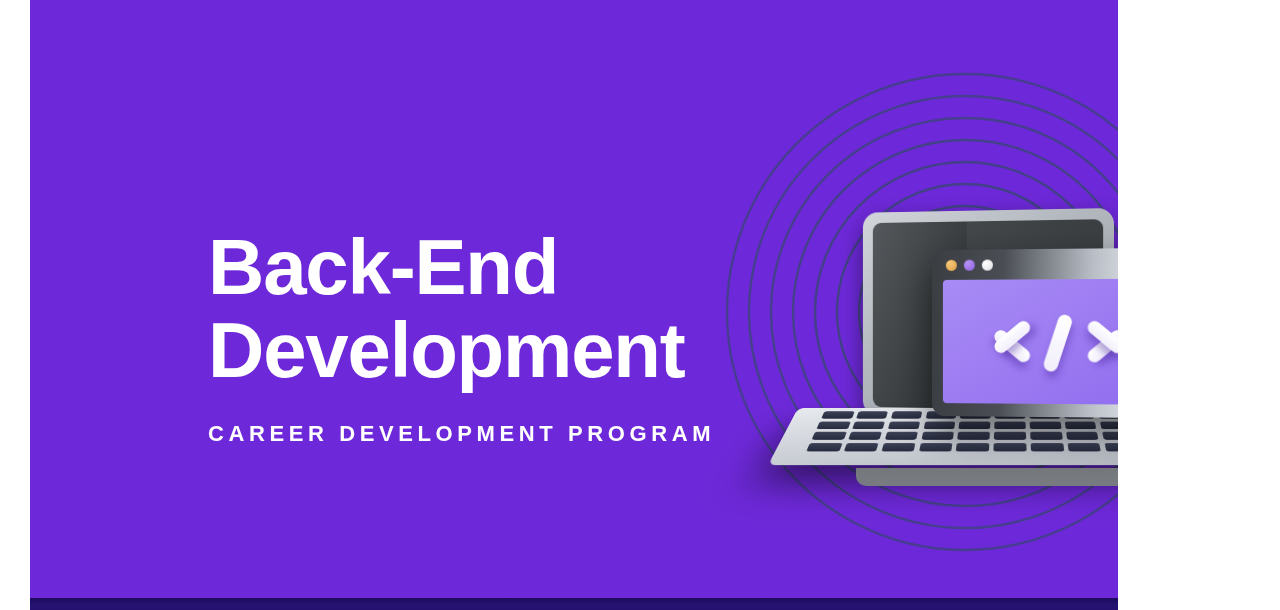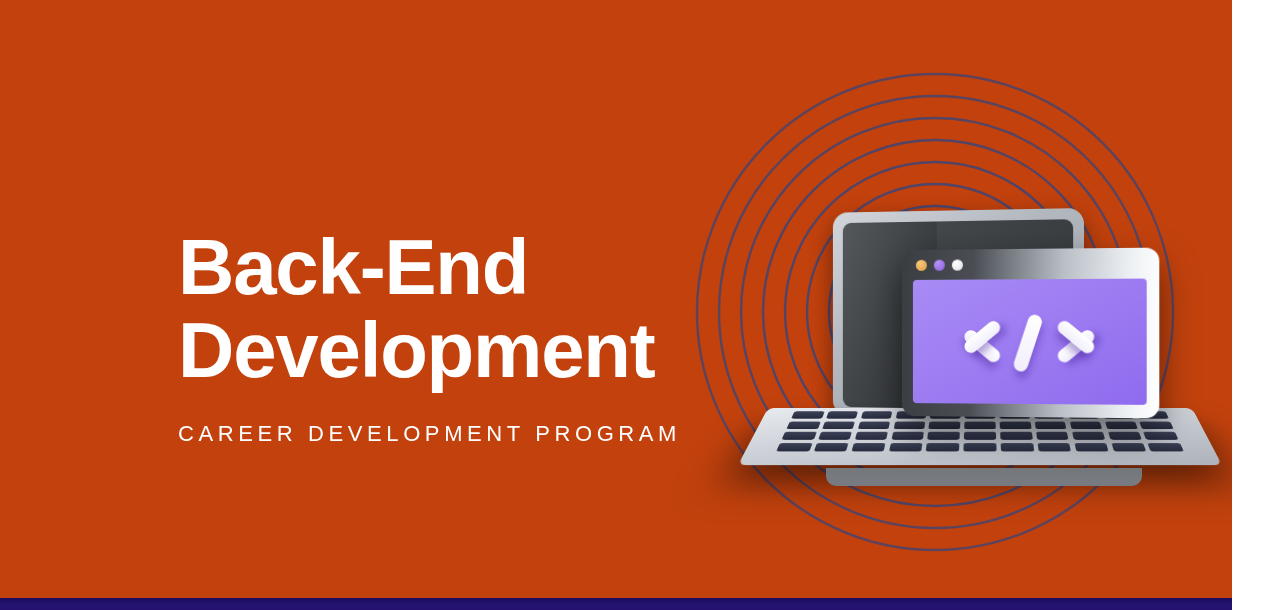--- a/index.html
+++ b/index.html
@@ -6,23 +6,24 @@
   * { margin:0; padding:0; box-sizing:border-box; }
 
   html, body {
     width:1280px; height:610px;
     overflow:hidden;
     font-family:"Liberation Sans", sans-serif;
   }
 
   #banner {
     position:relative;
-    width:1232px; height:610px;
-    background:#c2410c;
+    width:1088px; height:610px;
+    background:#6d28d9;
     overflow:hidden;
+    margin-left:30px;
   }
 
   
   .bottom-strip {
     position:absolute; left:0; bottom:0;
     width:1280px; height:12px;
     background:linear-gradient(180deg,#1d0b5c 0%, #251372 60%, #241170 100%);
     z-index:1;
   }
 
@@ -47,21 +48,21 @@
     font-size:78px;
     font-weight:bold;
     line-height:1.07;
     letter-spacing:-1.2px;
     white-space:pre-line;
   }
   .subhead {
     margin-top:28px;
     color:#ffffff;
     font-size:22px;
-    font-weight:normal;
+    font-weight:bold;
     letter-spacing:4.6px;
     white-space:nowrap;
   }
 
   
   .illustration {
     position:absolute;
     left:760px; top:150px;
     width:480px; height:400px;
     z-index:5;

